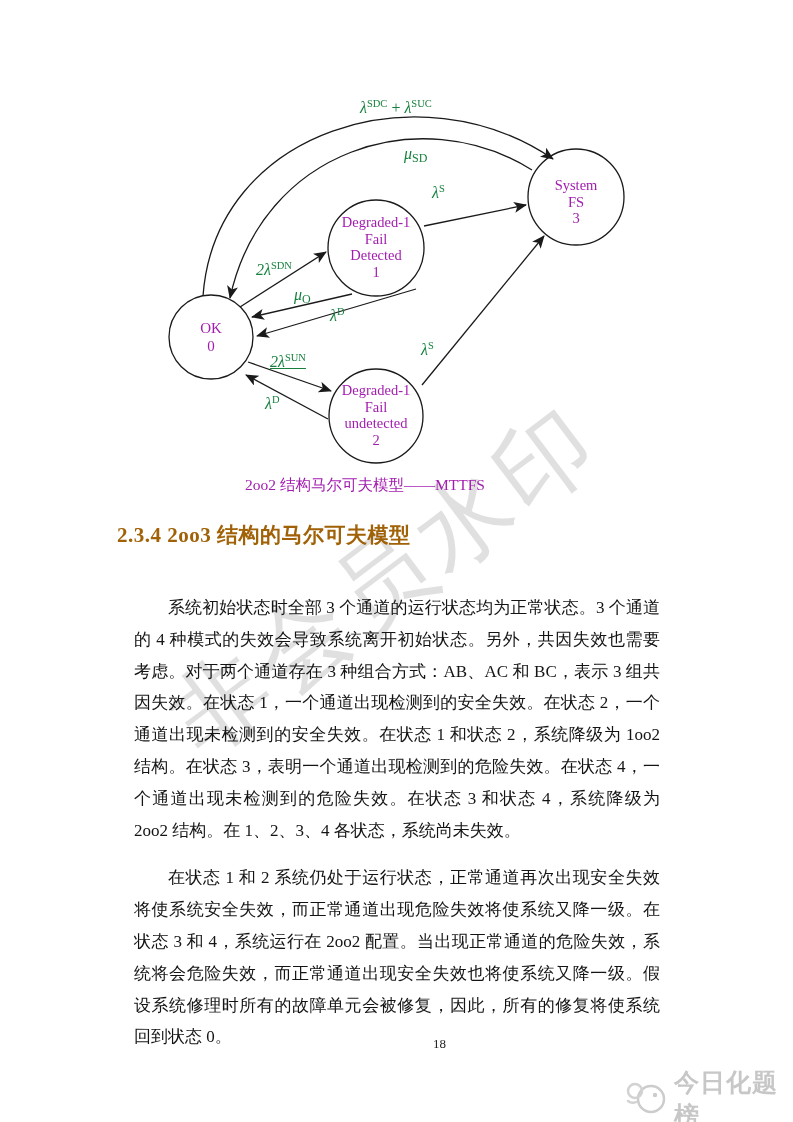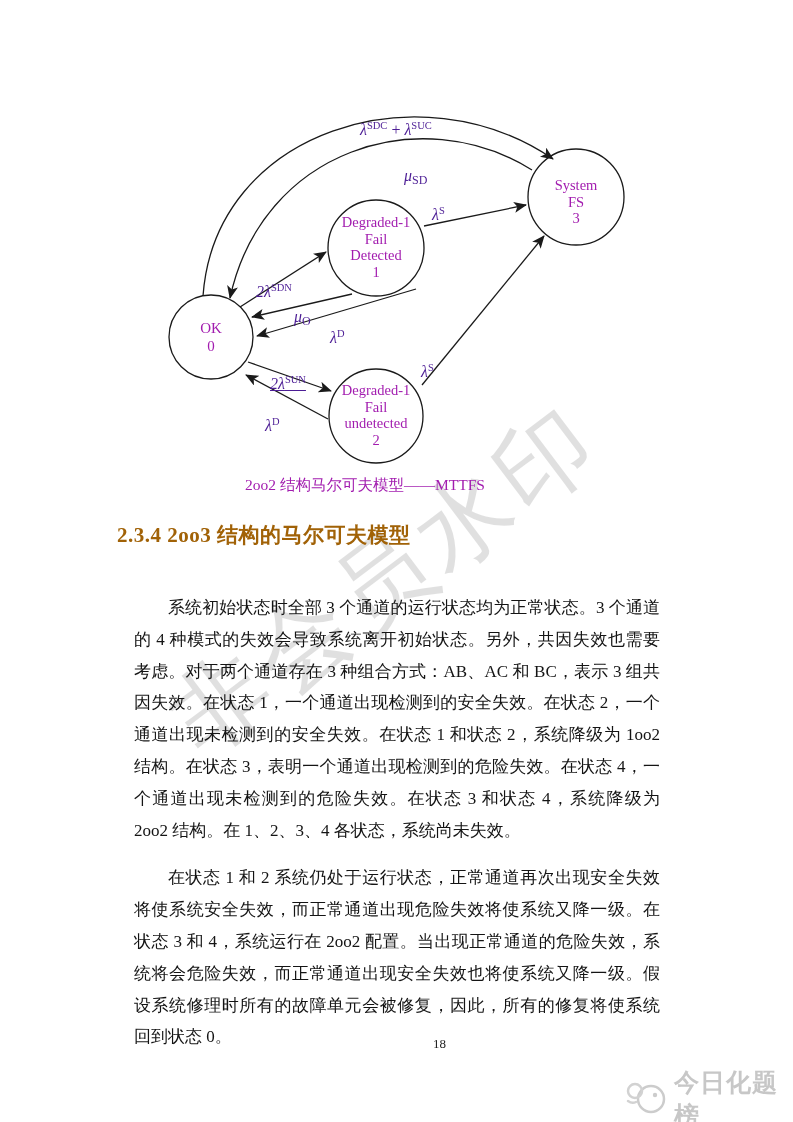--- a/index.html
+++ b/index.html
@@ -12,21 +12,21 @@
     position:absolute;left:130px;top:530px;width:510px;height:100px;line-height:100px;
     font-size:95px;letter-spacing:6px;white-space:nowrap;text-align:center;
     transform:rotate(-37deg);color:rgba(0,0,0,0.12);z-index:1;font-weight:500;
   }
   
   .diagram-svg{position:absolute;left:0;top:0;z-index:2;}
   .node-circle{fill:#ffffff;stroke:#1a1a1a;stroke-width:1.3px;}
   .edge{fill:none;stroke:#1a1a1a;stroke-width:1.3px;}
   .nlabel{position:absolute;z-index:3;text-align:center;font-size:14.5px;line-height:16.5px;color:#a21caf;}
   .nlabel.ok{font-size:15px;line-height:18px;}
-  .elabel{position:absolute;z-index:3;font-size:16px;color:#4c1d95;white-space:nowrap;margin-top:22px;}
+  .elabel{position:absolute;z-index:3;font-size:16px;color:#15803d;white-space:nowrap;}
   .it{font-style:italic;}
   .sup{font-size:10.5px;position:relative;top:-6px;}
   .sub{font-size:12px;position:relative;top:3px;}
   .caption{position:absolute;z-index:3;left:200px;top:475px;width:330px;text-align:center;font-size:15.5px;color:#a21caf;}
   
   .heading{position:absolute;z-index:3;left:117px;top:521px;font-size:21px;font-weight:bold;color:#a16207;letter-spacing:0.5px;}
   .bodytext{position:absolute;z-index:3;left:118px;top:576px;width:558px;font-size:17px;line-height:31.8px;text-align:justify;color:#141414;}
   .bodytext p{margin:16px;text-indent:2em;}
   .page-number{position:absolute;z-index:3;left:0;top:1036px;width:100%;text-align:center;font-size:13px;color:#222;padding-left:43px;}
   

